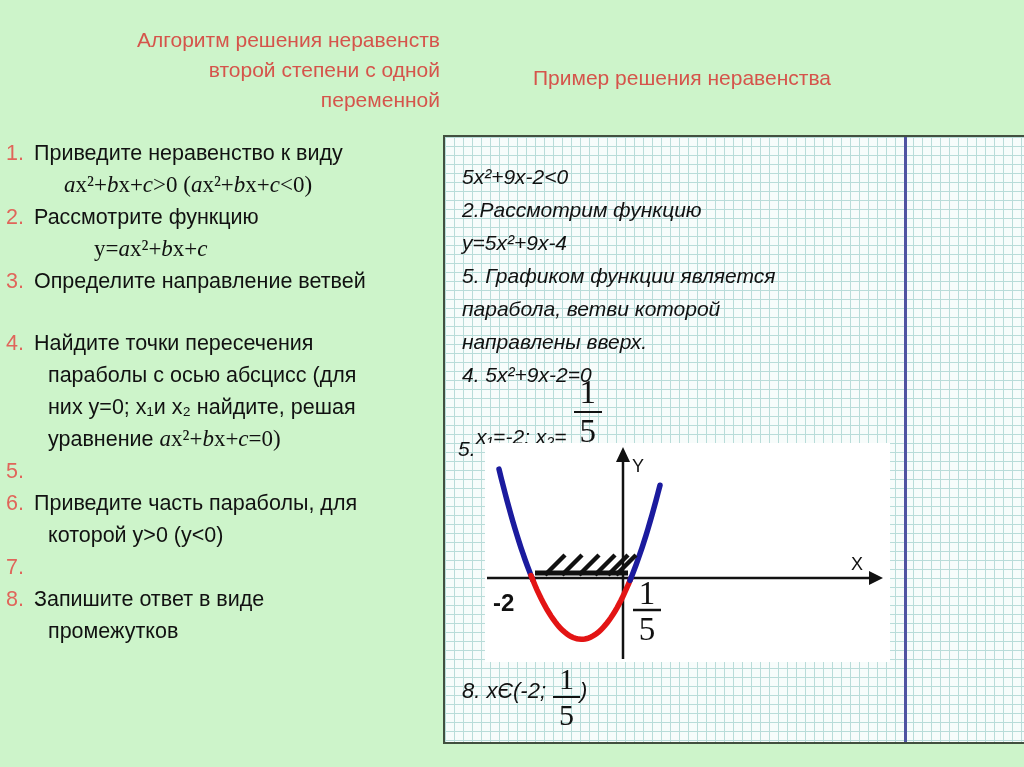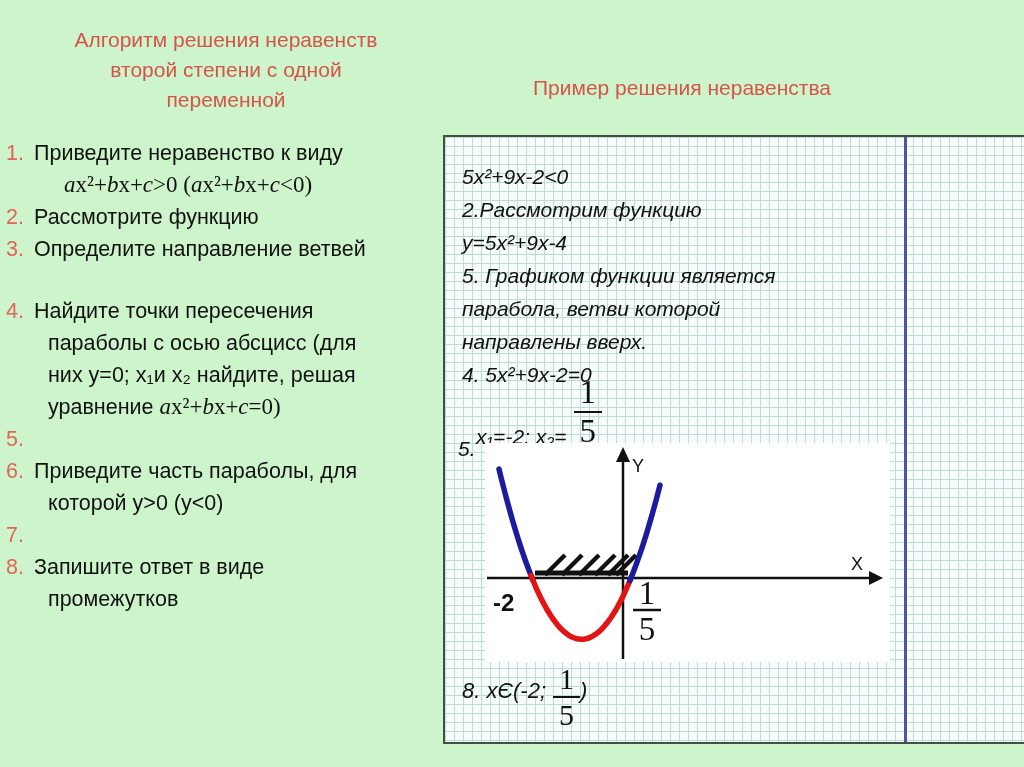--- a/index.html
+++ b/index.html
@@ -4,23 +4,23 @@
 <style>
   :root{
     --bg:#cdf4ca; --accent:#d5544b; --num:#e0655a;
     --grid:#b9dcd9; --paper:#f7fcfb; --margin:#4f53a1; --ink:#111;
   }
   *{box-sizing:border-box}
   body{margin:0;background:#fff}
   .slide{position:relative;width:1024px;height:767px;background:var(--bg);
          font-family:"Liberation Sans",sans-serif;color:var(--ink);overflow:hidden}
 
-  .left-title{position:absolute;left:12px;top:25px;width:428px;text-align:center;
+  .left-title{position:absolute;left:12px;top:25px;width:428px;text-align:right;
               color:var(--accent);font-size:21px;line-height:30px;white-space:pre-line}
-  .right-title{position:absolute;left:447px;top:76px;width:470px;text-align:center;
+  .right-title{position:absolute;left:447px;top:66px;width:470px;text-align:center;
                color:var(--accent);font-size:21px}
 
   .algo{position:absolute;left:6px;top:137px;width:452px;font-size:21.5px;line-height:32px}
   .algo-item{display:flex}
   .algo-item.gap{margin-top:30px}
   .algo-item .num{flex:0 0 28px;color:var(--num)}
   .algo .line{white-space:nowrap}
   .run-s{font-family:"Liberation Sans",sans-serif}
   .run-mi{font-family:"Liberation Serif",serif;font-style:italic;font-size:23px}
   .run-mr{font-family:"Liberation Serif",serif;font-size:23px}
@@ -68,20 +68,21 @@
         <span class="num">1.</span>
         <div class="lines">
           <div class="line"><span class="run-s">Приведите неравенство к виду</span></div>
           <div class="line" style="padding-left: 30px;"><span class="run-mi">a</span><span class="run-mr">x²+</span><span class="run-mi">b</span><span class="run-mr">x+</span><span class="run-mi">c</span><span class="run-mr">&gt;0 (</span><span class="run-mi">a</span><span class="run-mr">x²+</span><span class="run-mi">b</span><span class="run-mr">x+</span><span class="run-mi">c</span><span class="run-mr">&lt;0)</span></div>
         </div>
       </div>
       <div class="algo-item">
         <span class="num">2.</span>
         <div class="lines">
           <div class="line"><span class="run-s">Рассмотрите функцию</span></div>
+          <div class="line" style="padding-left: 60px;"><span class="run-mr">y=</span><span class="run-mi">a</span><span class="run-mr">x²+</span><span class="run-mi">b</span><span class="run-mr">x+</span><span class="run-mi">c</span></div>
         </div>
       </div>
       <div class="algo-item">
         <span class="num">3.</span>
         <div class="lines">
           <div class="line"><span class="run-s">Определите направление ветвей</span></div>
         </div>
       </div>
       <div class="algo-item gap">
         <span class="num">4.</span>

